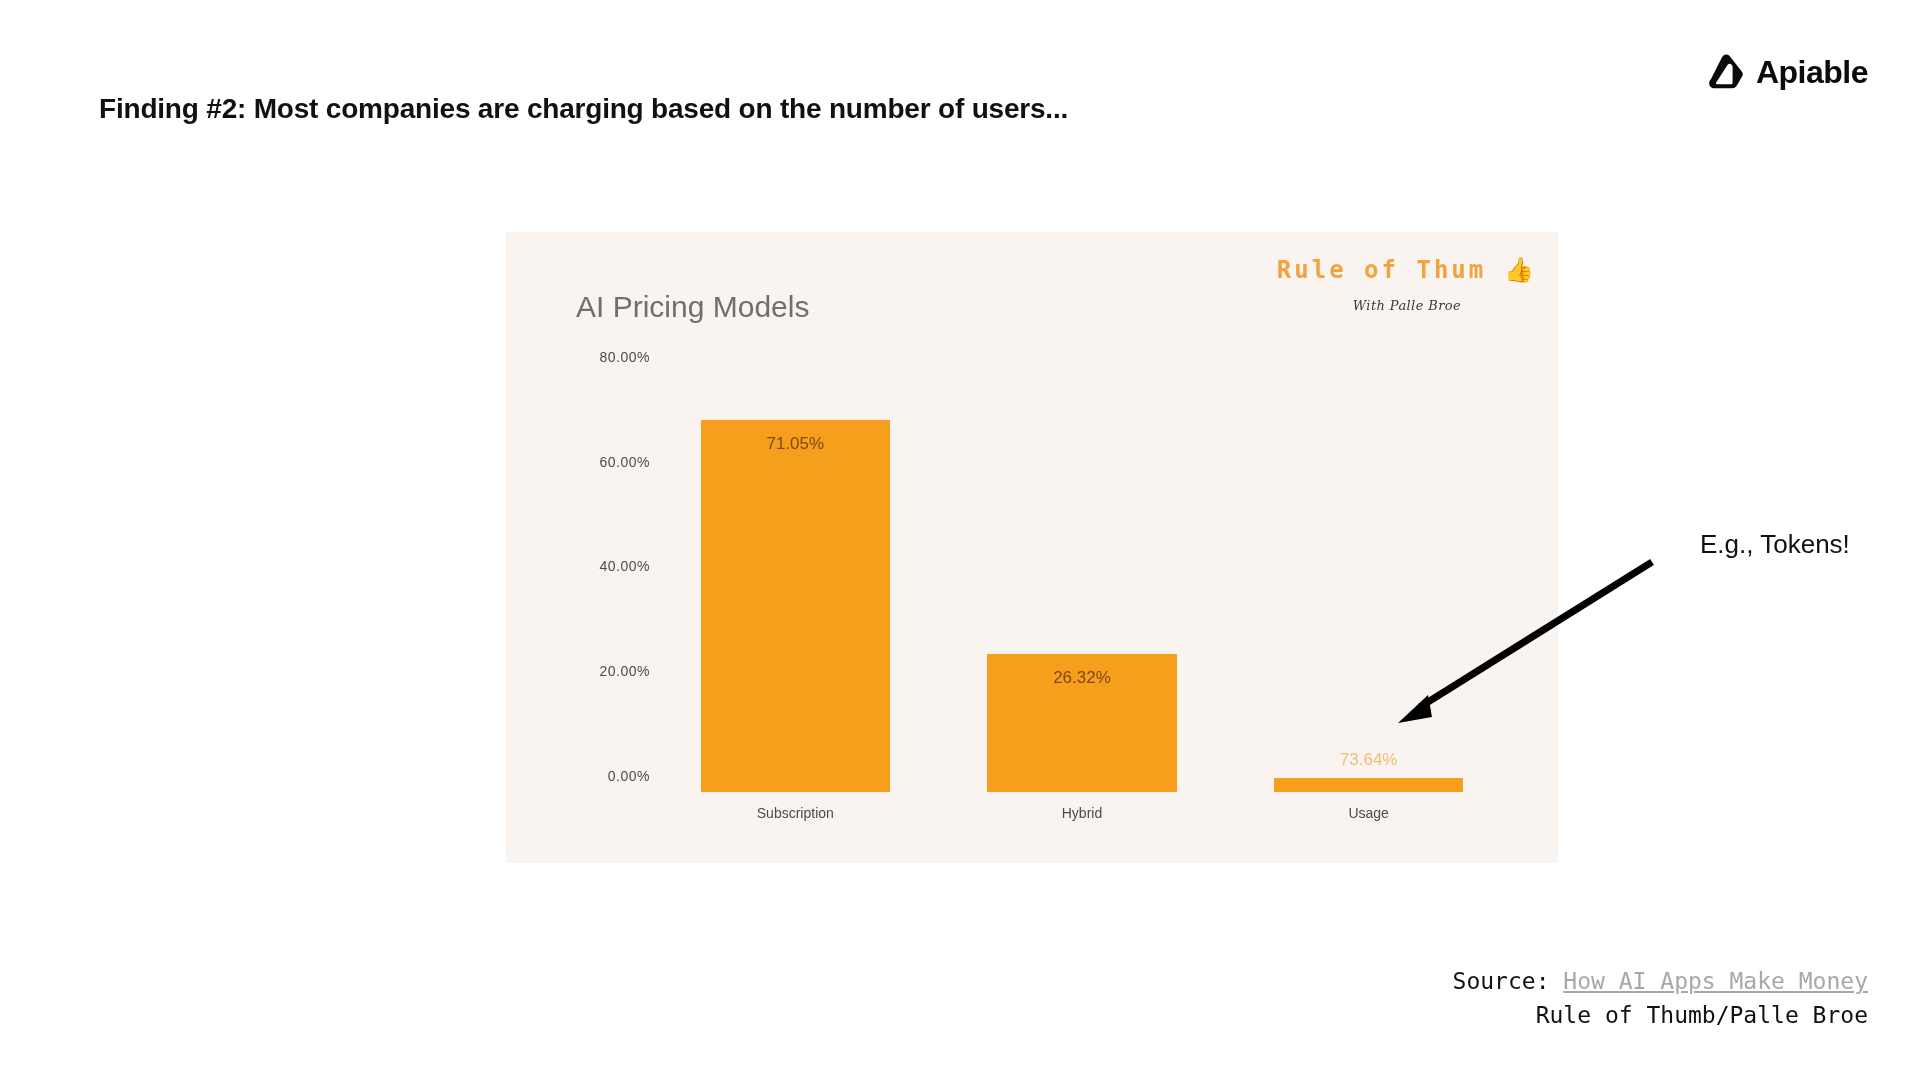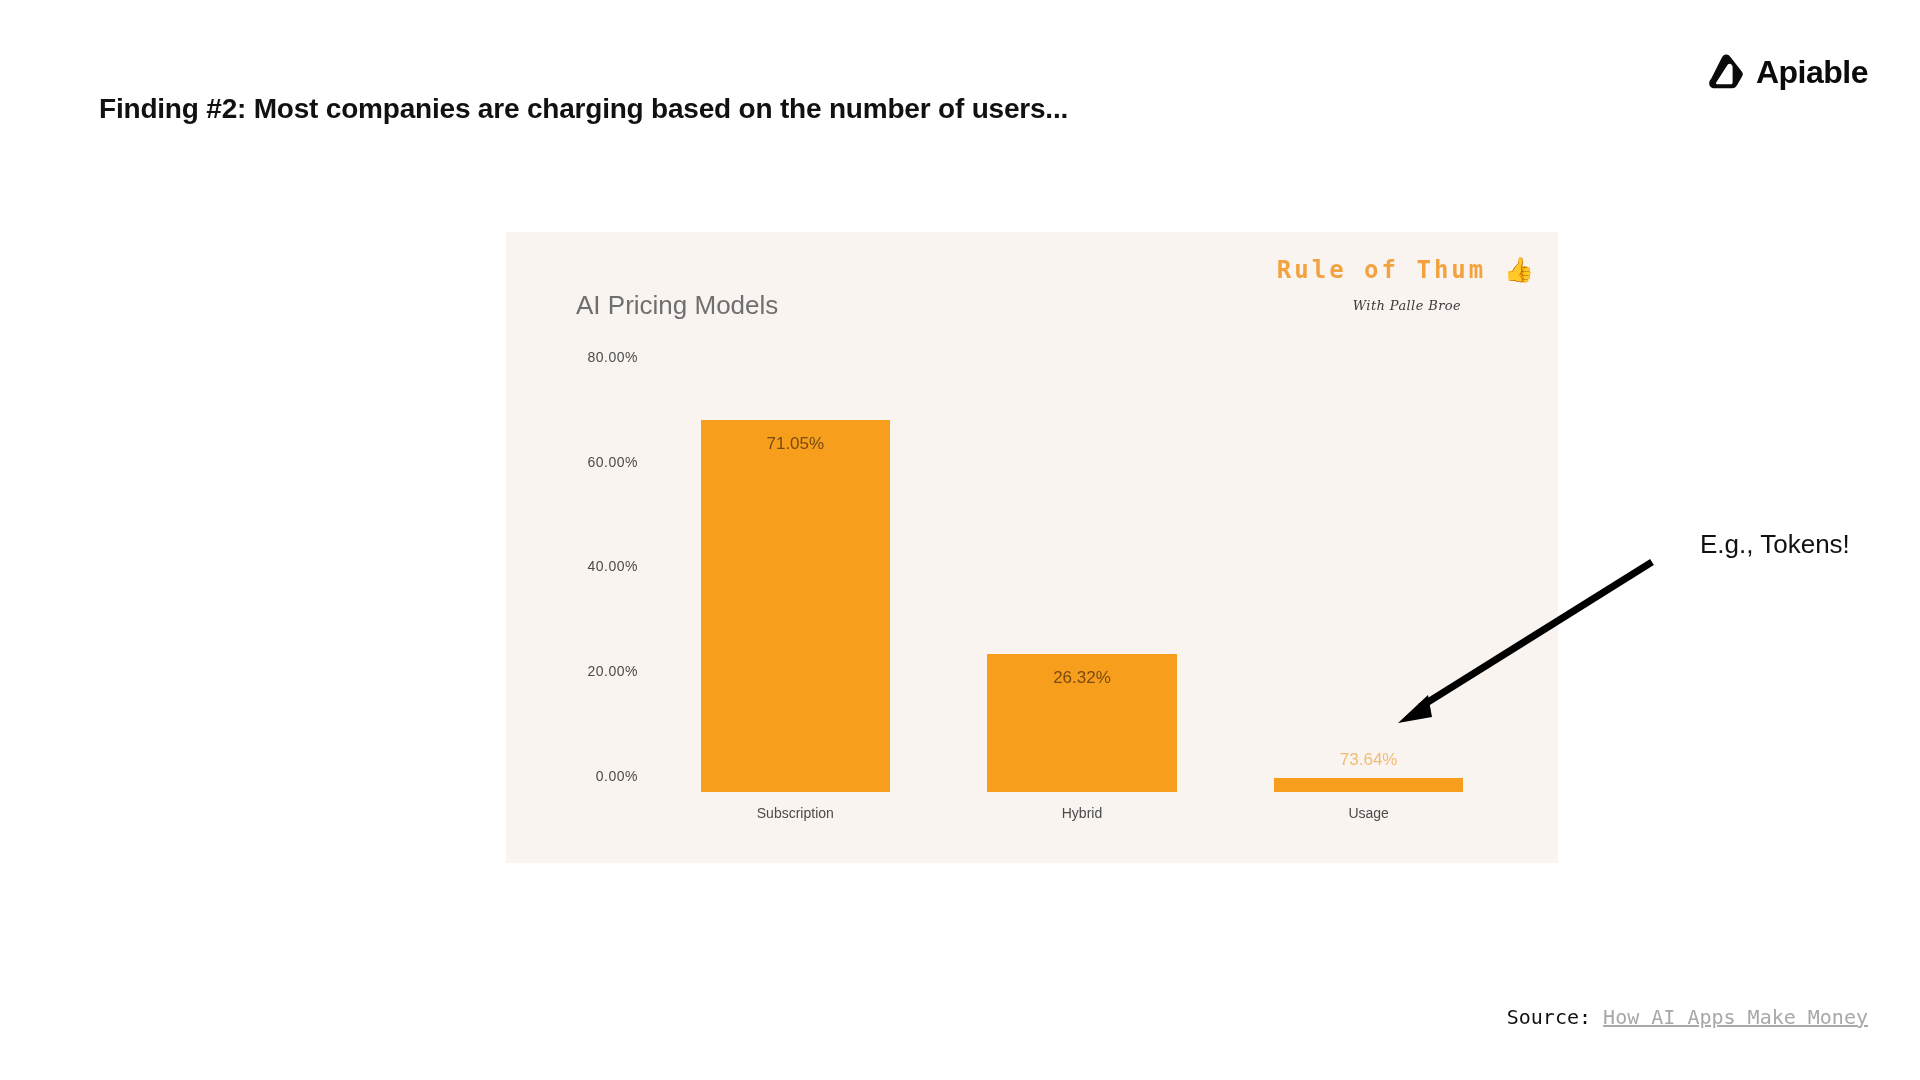--- a/index.html
+++ b/index.html
@@ -54,21 +54,21 @@
     top: 232px;
     width: 1052px;
     height: 631px;
     background: #faf4f1;
   }
 
   #chart-title {
     position: absolute;
     left: 70px;
     top: 58px;
-    font-size: 26px;
+    font-size: 30px;
     color: #6f6f6f;
     font-weight: normal;
   }
 
   
   #rot-badge {
     position: absolute;
     right: 26px;
     top: 24px;
     text-align: center;
@@ -113,21 +113,21 @@
   .y-axis-labels {
     position: absolute;
     left: 0;
     top: 0;
     width: 100%;
     height: 100%;
   }
   .y-tick {
     position: absolute;
     right: 100%;
-    margin-right: 14px;
+    margin-right: 2px;
     transform: translateY(-50%);
     font-size: 14px;
     color: #4b4b4b;
     white-space: nowrap;
     letter-spacing: 0.5px;
   }
 
   .bars {
     position: absolute;
     left: 0;
@@ -186,21 +186,21 @@
     pointer-events: none;
   }
 
   
   #source-block {
     position: absolute;
     right: 52px;
     bottom: 48px;
     text-align: right;
     font-family: "DejaVu Sans Mono", monospace;
-    font-size: 20px;
+    font-size: 23px;
     color: #111111;
     line-height: 1.45;
   }
   #source-block .src-line1 {
     white-space: nowrap;
   }
   #source-block .src-label {
     color: #111111;
   }
   #source-block .src-link {
@@ -269,13 +269,14 @@
 <svg id="annotation-arrow" viewBox="0 0 300 200">
   <line x1="272" y1="17" x2="40" y2="162" stroke="#000000" stroke-width="7"></line>
   <polygon points="18,178 48,150 52,172" fill="#000000"></polygon>
 </svg>
 
 <div id="source-block">
   <div class="src-line1">
     <span class="src-label">Source:</span>
     <span class="src-link">How AI Apps Make Money </span>
   </div>
+  <div class="src-line2">Rule of Thumb/Palle Broe</div>
 </div>
 
 </body></html>

